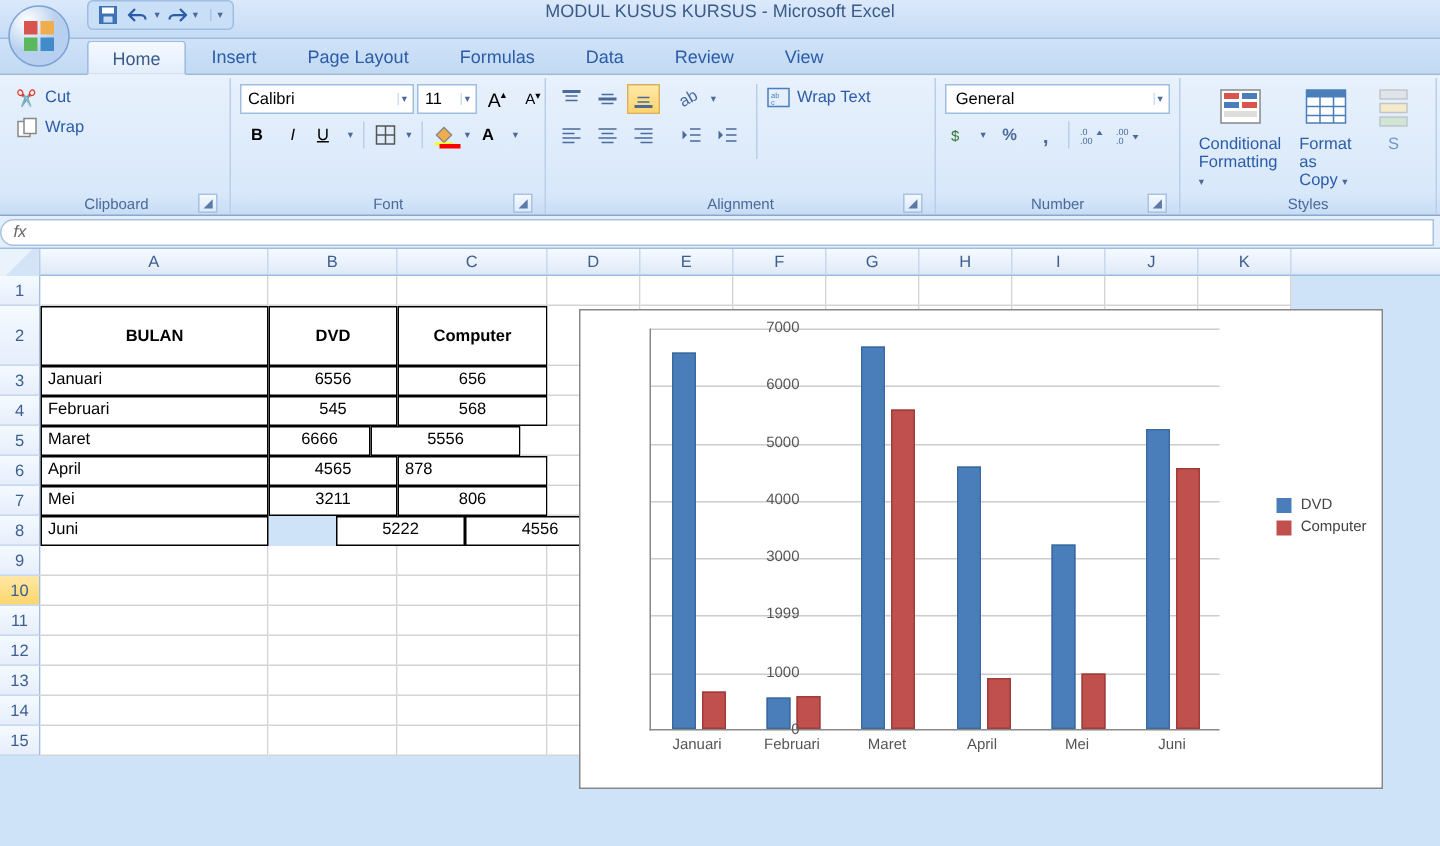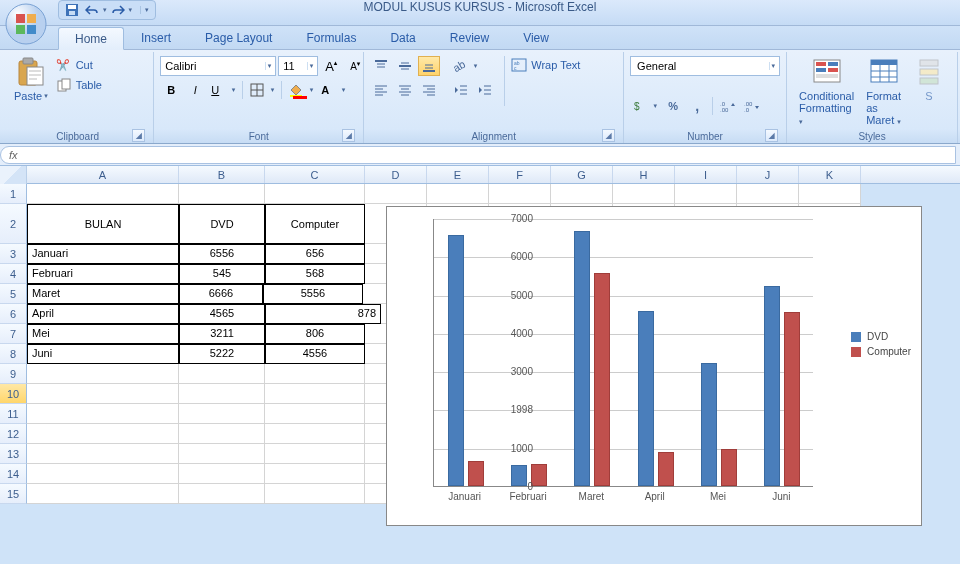--- a/index.html
+++ b/index.html
@@ -192,21 +192,21 @@
   .cell-row { display:flex; height:20px; }
   .cell {
     border-right:1px solid #d4d4d4;
     border-bottom:1px solid #d4d4d4;
     background:#fff;
     padding: 2px 4px;
     font-size: 11px;
     white-space:nowrap;
     overflow:hidden;
   }
-  .hdr-cell { font-weight:normal; text-align:right; display:flex;align-items:center;justify-content:center;}
+  .hdr-cell { font-weight:bold; text-align:right; display:flex;align-items:center;justify-content:center;}
   
   .chart {
     position:absolute;
     left: 386px; top: 22px;
     width: 536px; height: 320px;
     background:#fff;
     border:1px solid #888;
   }
   .plot {
     position:absolute;
@@ -279,47 +279,33 @@
   <div class="tab">Formulas</div>
   <div class="tab">Data</div>
   <div class="tab">Review</div>
   <div class="tab">View</div>
 </div>
 
 <div class="ribbon">
 
   <div class="group" style="width:158px">
     <div class="group-body">
-      <div class="vbtn">
-        <span class="icon32">
-          <svg width="28" height="30" viewBox="0 0 28 30">
-              <rect x="2" y="4" width="18" height="24" rx="2" fill="#d9a64f" stroke="#b8863f"></rect>
-              <rect x="6" y="1" width="10" height="6" rx="1" fill="#aaa" stroke="#888"></rect>
-              <rect x="10" y="10" width="16" height="18" fill="#fff" stroke="#888"></rect>
-              <path d="M12 14h12M12 18h12M12 22h8" stroke="#bbb"></path>
-            </svg>
-        </span>
-        <span class="lbl">
-            <span>Paste</span>
-            <span class="dd-arr">▾</span>
-          </span>
-      </div>
       <div class="col" style="margin-top:2px">
         <div class="hbtn">
           <span class="icon16">✂️</span>
           <span>Cut</span>
         </div>
         <div class="hbtn">
           <span class="icon16">
             <svg width="14" height="14">
                 <rect x="1" y="3" width="8" height="10" fill="#fff" stroke="#888"></rect>
                 <rect x="5" y="1" width="8" height="10" fill="#fff" stroke="#888"></rect>
               </svg>
           </span>
-          <span>Table</span>
+          <span>Wrap</span>
         </div>
       </div>
     </div>
     <div class="group-title"><span>Clipboard</span><span class="dlg-launcher">◢</span></div>
   </div>
 
   <div class="group" style="width:210px">
     <div class="group-body col" style="gap:4px;padding-top:2px">
       <div class="row">
         <div class="font-combo">
@@ -463,21 +449,21 @@
               </svg>
             </span>
           <span>Wrap Text</span>
         </div>
       </div>
     </div>
     <div class="group-title"><span>Alignment</span><span class="dlg-launcher">◢</span></div>
   </div>
 
   <div class="group" style="width:168px">
-    <div class="group-body col" style="gap:20px;padding-top:2px">
+    <div class="group-body col" style="gap:4px;padding-top:2px">
       <div class="num-combo">
         <span>General</span>
         <span class="combo-arr">▾</span>
       </div>
       <div class="row">
         <div class="btnbox split">
             <svg width="14" height="14">
               <text x="1" y="11" font-size="10" fill="#3a7a3a">$</text>
             </svg>
             <span class="dd-arr">▾</span>
@@ -532,21 +518,21 @@
               <rect x="2" y="2" width="26" height="22" fill="#fff" stroke="#4a7ebb"></rect>
               <rect x="2" y="2" width="26" height="5" fill="#4a7ebb"></rect>
               <line x1="2" y1="13" x2="28" y2="13" stroke="#4a7ebb"></line>
               <line x1="2" y1="19" x2="28" y2="19" stroke="#4a7ebb"></line>
               <line x1="11" y1="2" x2="11" y2="24" stroke="#4a7ebb"></line>
               <line x1="20" y1="2" x2="20" y2="24" stroke="#4a7ebb"></line>
             </svg>
         </span>
         <span class="lbl" style="flex-direction:column;gap:0">
             <span>Format</span>
-            <span><span>as Maret</span> <span class="dd-arr">▾</span></span>
+            <span><span>as Copy</span> <span class="dd-arr">▾</span></span>
           </span>
       </div>
       <div class="vbtn" style="opacity:.6">
         <span class="icon32">
             <svg width="20" height="28">
               <rect x="1" y="2" width="18" height="6" fill="#ddd" stroke="#aaa"></rect>
               <rect x="1" y="11" width="18" height="6" fill="#ffe9a8" stroke="#aaa"></rect>
               <rect x="1" y="20" width="18" height="6" fill="#c7e0c0" stroke="#aaa"></rect>
             </svg>
           </span>
@@ -647,35 +633,35 @@
         <div class="cell" style="width: 62px;"></div>
         <div class="cell" style="width: 62px;"></div>
         <div class="cell" style="width: 62px;"></div>
         <div class="cell" style="width: 62px;"></div>
         <div class="cell" style="width: 62px;"></div>
         <div class="cell" style="width: 62px;"></div>
         <div class="cell" style="width: 62px;"></div>
       </div>
       <div class="cell-row">
         <div class="cell" style="width: 152px; border-width: 1px; border-style: solid; border-color: rgb(0, 0, 0); text-align: left;">Maret</div>
-        <div class="cell" style="width: 84px; border-width: 1px; border-style: solid; border-color: rgb(0, 0, 0); text-align: center;">6666</div>
+        <div class="cell" style="width: 68px; border-width: 1px; border-style: solid; border-color: rgb(0, 0, 0); text-align: center;">6666</div>
         <div class="cell" style="width: 100px; border-width: 1px; border-style: solid; border-color: rgb(0, 0, 0); text-align: center;">5556</div>
         <div class="cell" style="width: 62px;"></div>
         <div class="cell" style="width: 62px;"></div>
         <div class="cell" style="width: 62px;"></div>
         <div class="cell" style="width: 62px;"></div>
         <div class="cell" style="width: 62px;"></div>
         <div class="cell" style="width: 62px;"></div>
         <div class="cell" style="width: 62px;"></div>
         <div class="cell" style="width: 62px;"></div>
       </div>
       <div class="cell-row">
         <div class="cell" style="width: 152px; border-width: 1px; border-style: solid; border-color: rgb(0, 0, 0); text-align: left;">April</div>
         <div class="cell" style="width: 86px; border-width: 1px; border-style: solid; border-color: rgb(0, 0, 0); text-align: center;">4565</div>
-        <div class="cell" style="width: 116px; border-width: 1px; border-style: solid; border-color: rgb(0, 0, 0); text-align: right;">878</div>
+        <div class="cell" style="width: 100px; border-width: 1px; border-style: solid; border-color: rgb(0, 0, 0); text-align: left;">878</div>
         <div class="cell" style="width: 62px;"></div>
         <div class="cell" style="width: 62px;"></div>
         <div class="cell" style="width: 62px;"></div>
         <div class="cell" style="width: 62px;"></div>
         <div class="cell" style="width: 62px;"></div>
         <div class="cell" style="width: 62px;"></div>
         <div class="cell" style="width: 62px;"></div>
         <div class="cell" style="width: 62px;"></div>
       </div>
       <div class="cell-row">
@@ -686,21 +672,21 @@
         <div class="cell" style="width: 62px;"></div>
         <div class="cell" style="width: 62px;"></div>
         <div class="cell" style="width: 62px;"></div>
         <div class="cell" style="width: 62px;"></div>
         <div class="cell" style="width: 62px;"></div>
         <div class="cell" style="width: 62px;"></div>
         <div class="cell" style="width: 62px;"></div>
       </div>
       <div class="cell-row">
         <div class="cell" style="width: 152px; border-width: 1px; border-style: solid; border-color: rgb(0, 0, 0); text-align: left;">Juni</div>
-        <div class="cell" style="width: 86px; border-width: 1px; border-style: solid; border-color: rgb(0, 0, 0); text-align: center;">5222</div>
+        <div class="cell" style="width: 86px; border-width: 1px; border-style: solid; border-color: rgb(0, 0, 0); text-align: center; margin-left: 45px;">5222</div>
         <div class="cell" style="width: 100px; border-width: 1px; border-style: solid; border-color: rgb(0, 0, 0); text-align: center;">4556</div>
         <div class="cell" style="width: 62px;"></div>
         <div class="cell" style="width: 62px;"></div>
         <div class="cell" style="width: 62px;"></div>
         <div class="cell" style="width: 62px;"></div>
         <div class="cell" style="width: 62px;"></div>
         <div class="cell" style="width: 62px;"></div>
         <div class="cell" style="width: 62px;"></div>
         <div class="cell" style="width: 62px;"></div>
       </div>
@@ -825,21 +811,21 @@
           <span>DVD</span>
         </div>
       <div>
           <span class="legbox" style="background:#c0504d"></span>
           <span>Computer</span>
         </div>
     </div>
     <div id="yticks">
         <div class="ytick" style="top: 274px;">0</div>
         <div class="ytick" style="top: 235.714px;">1000</div>
-        <div class="ytick" style="top: 197.429px;">1998</div>
+        <div class="ytick" style="top: 197.429px;">1999</div>
         <div class="ytick" style="top: 159.143px;">3000</div>
         <div class="ytick" style="top: 120.857px;">4000</div>
         <div class="ytick" style="top: 82.5714px; text-align: right;">5000</div>
         <div class="ytick" style="top: 44.2857px;">6000</div>
         <div class="ytick" style="top: 6px;">7000</div>
       </div>
     <div id="xticks">
         <div class="xtick" style="left: 47.6667px;">Januari</div>
         <div class="xtick" style="left: 111px;">Februari</div>
         <div class="xtick" style="left: 174.333px;">Maret</div>

